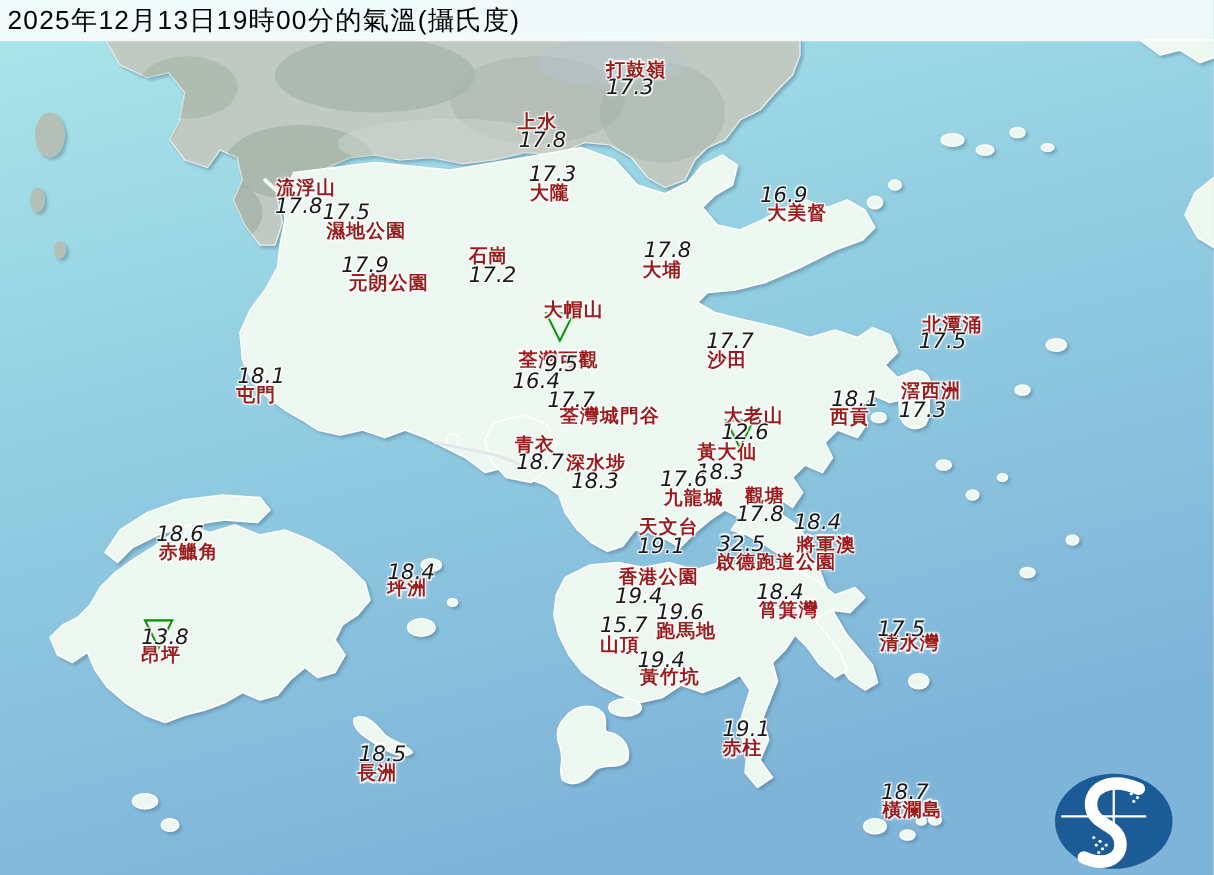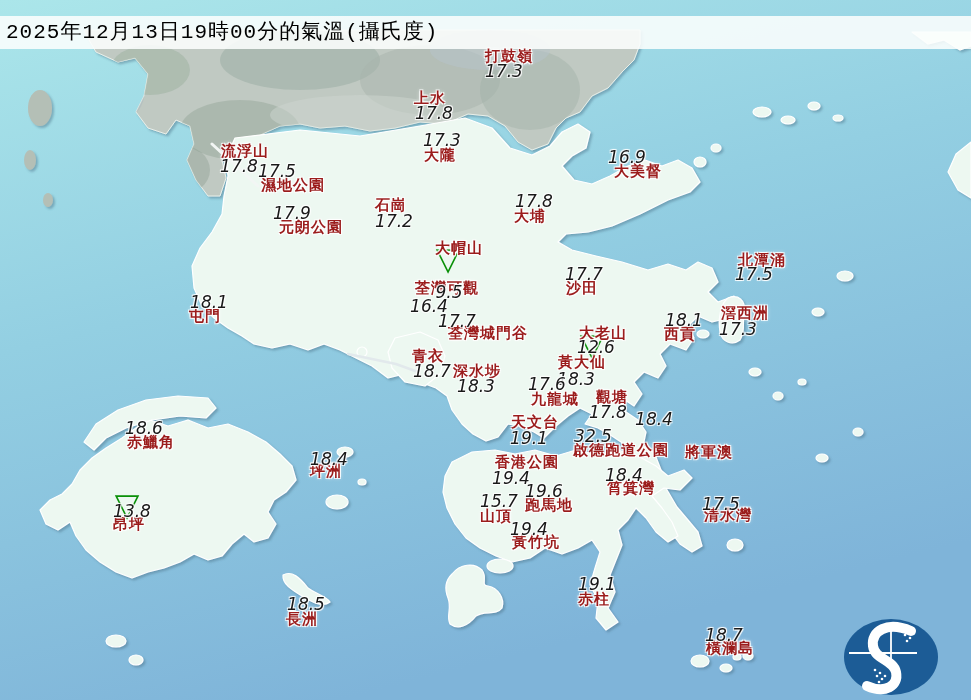--- a/index.html
+++ b/index.html
@@ -1,21 +1,21 @@
 <!DOCTYPE html>
 <html><head>
 <meta charset="utf-8">
 <style>
   html,body{margin:0;padding:0;background:#cfe6ef;}
   .stage{position:relative;width:971px;height:700px;overflow:hidden;
          font-family:"DejaVu Sans","Liberation Sans",sans-serif;}
   .stage svg.geo{position:absolute;left:0;top:0;}
-  .titlebar{position:absolute;left:0;top:16px;width:100%;height:33px;
+  .titlebar{position:absolute;left:0;top:0;width:100%;height:33px;
             background:rgba(252,254,253,.88);
-            font-family:Liberation Mono, monospace;
+            font-family:Liberation Sans, sans-serif;
             font-size:21px;line-height:33px;color:#000;
             padding-left:6px;box-sizing:border-box;letter-spacing:1px;white-space:nowrap;}
   #stations{position:absolute;left:0;top:0;width:100%;height:100%;}
   .st-name,.st-temp,.st-marker{position:absolute;transform:translate(-50%,-50%);
             white-space:nowrap;line-height:1;}
   .st-name{font-size:15px;font-weight:bold;color:#9b1c1c;letter-spacing:1px;z-index:6;
            text-shadow:-1px -1px 0 rgba(255,255,255,.8),1px -1px 0 rgba(255,255,255,.8),
                        -1px 1px 0 rgba(255,255,255,.8),1px 1px 0 rgba(255,255,255,.8),
                         0 0 4px rgba(255,255,255,.9);}
   .st-temp{font-size:17px;color:#191919;z-index:7;
@@ -167,21 +167,21 @@
       <span class="st-name" style="left: 428px; top: 356px;">青衣</span>
       <span class="st-temp" style="left: 476px; top: 386px;">18.3</span>
       <span class="st-name" style="left: 477px; top: 371px;">深水埗</span>
       <span class="st-temp" style="left: 576px; top: 379px;">18.3</span>
       <span class="st-name" style="left: 582px; top: 362px;">黃大仙</span>
       <span class="st-temp" style="left: 547px; top: 384px;">17.6</span>
       <span class="st-name" style="left: 555px; top: 399px;">九龍城</span>
       <span class="st-temp" style="left: 608px; top: 412px;">17.8</span>
       <span class="st-name" style="left: 612px; top: 397px;">觀塘</span>
       <span class="st-temp" style="left: 654px; top: 419px;">18.4</span>
-      <span class="st-name" style="left: 661px; top: 452px; margin-left: 48px;">將軍澳</span>
+      <span class="st-name" style="left: 661px; top: 436px;">將軍澳</span>
       <span class="st-temp" style="left: 529px; top: 438px;">19.1</span>
       <span class="st-name" style="left: 535px; top: 422px;">天文台</span>
       <span class="st-temp" style="left: 593px; top: 436px;">32.5</span>
       <span class="st-name" style="left: 621px; top: 450px;">啟德跑道公園</span>
       <span class="st-temp" style="left: 144px; top: 428px;">18.6</span>
       <span class="st-name" style="left: 151px; top: 442px;">赤鱲角</span>
       <span class="st-temp" style="left: 329px; top: 459px;">18.4</span>
       <span class="st-name" style="left: 326px; top: 471px;">坪洲</span>
       <span class="st-temp" style="left: 511px; top: 478px;">19.4</span>
       <span class="st-name" style="left: 527px; top: 462px;">香港公園</span>

